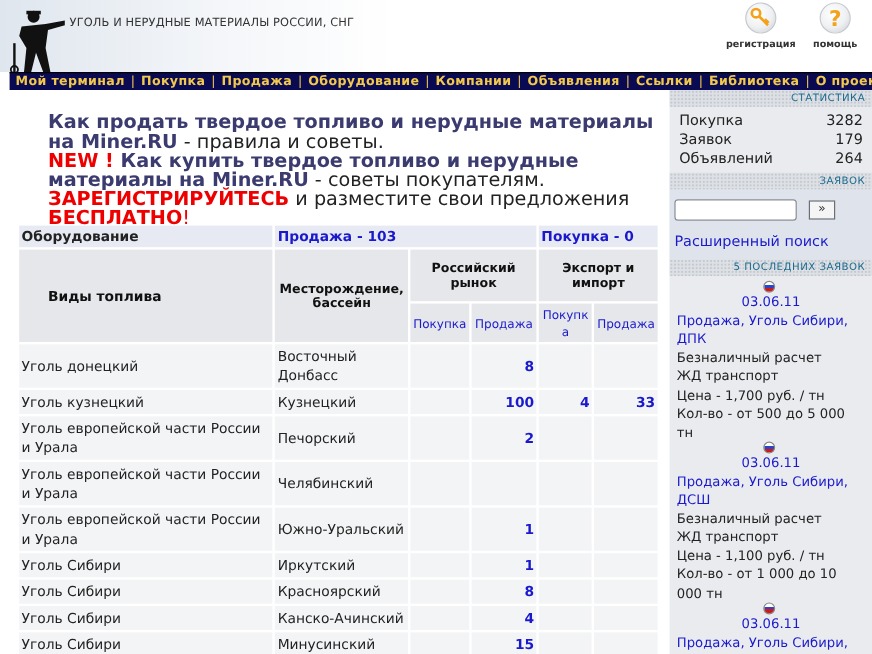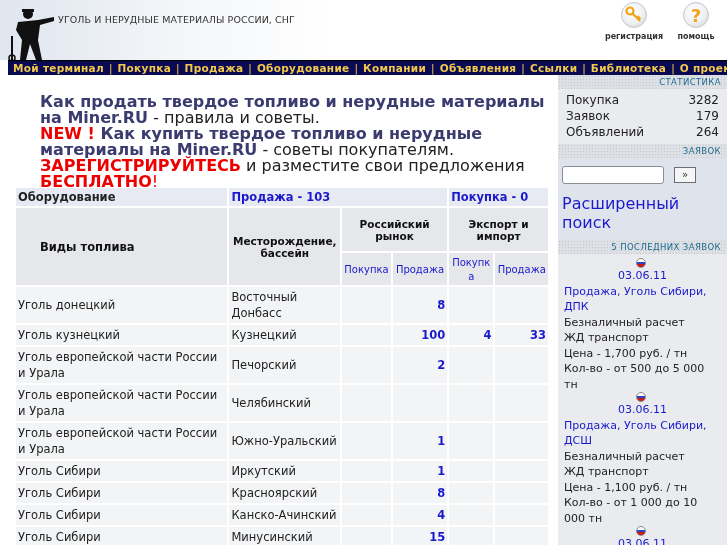--- a/index.html
+++ b/index.html
@@ -43,21 +43,21 @@
 
   
   .sidebar { position: absolute; left: 558px; top: 75px; width: 169px; height: 470px; background: #e9ebee; }
   .sb-section-hdr { height: 14px; background-color: #dde1e6; background-image: radial-gradient(#c3c8cf 0.6px, transparent 0.7px); background-size: 3px 3px; text-align: right; font-size: 8.5px; color: #1f6b8f; letter-spacing: 0.4px; padding-right: 6px; line-height: 14px; }
   .stats { padding: 3px 8px 4px 8px; }
   .stat-row { display: flex; justify-content: space-between; font-size: 12px; line-height: 16px; color: #222; }
   .search-box { background: #dfe4ec; padding: 8px 6px 8px 4px; }
   .search-row { display: flex; align-items: center; }
   .search-input { width: 102px; height: 18px; border: 1px solid #8a8f96; border-radius: 3px; background: #fff; }
   .search-btn { margin-left: 10px; width: 22px; height: 16px; border: 1px solid #6a6f76; background: #f5f5f5; font-size: 10px; line-height: 14px; text-align: center; color: #333; }
-  .adv-search { margin-top: 10px; font-size: 16px; display: block; }
+  .adv-search { margin-top: 10px; font-size: 12px; display: block; }
   .bids { padding: 4px 6px; }
   .bid { font-size: 11px; line-height: 15.5px; color: #222; margin-bottom: 0px; }
   .bid .date { color: #1a1acc; display: flex; align-items: center; flex-direction: column; }
   .flag { width: 10px; height: 10px; border-radius: 50%; margin-right: 4px; background: linear-gradient(#ffffff 0%, #ffffff 33%, #2a44c8 33%, #2a44c8 60%, #d01818 60%); border: 1px solid #888; }
   .bid a { color: #1a1acc; }
 </style>
 </head>
 <body>
 
 <div class="header">

